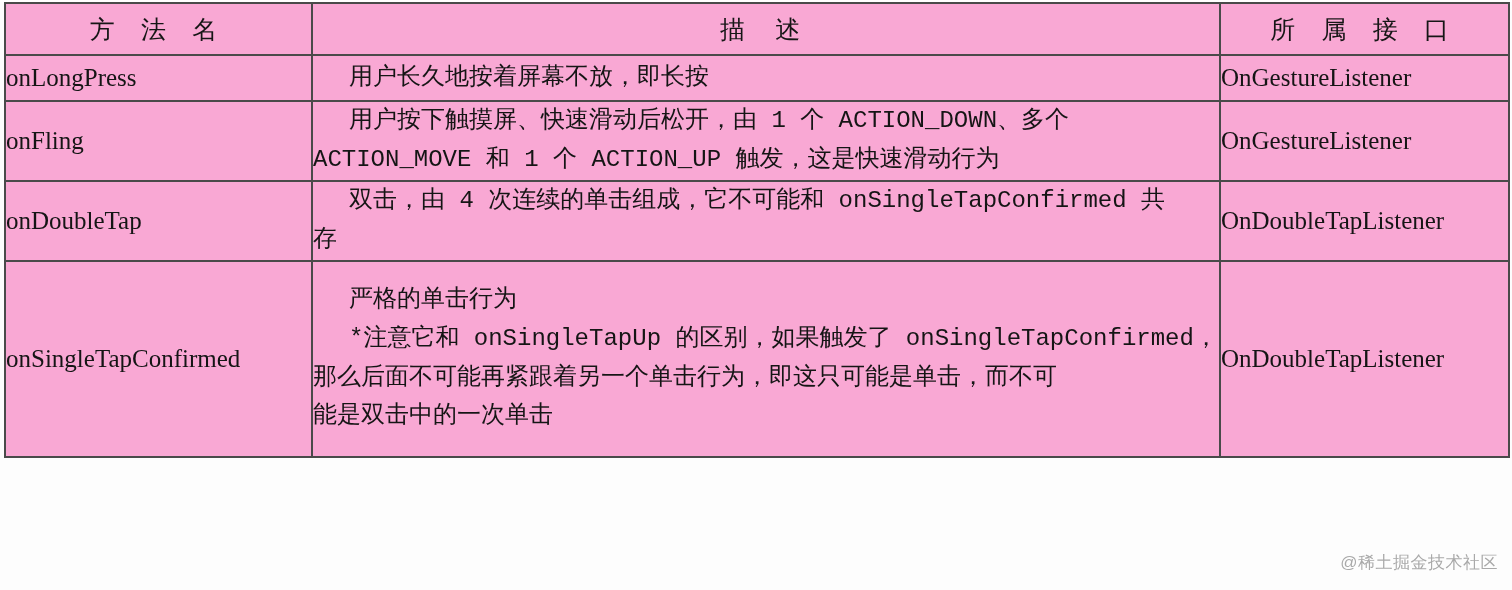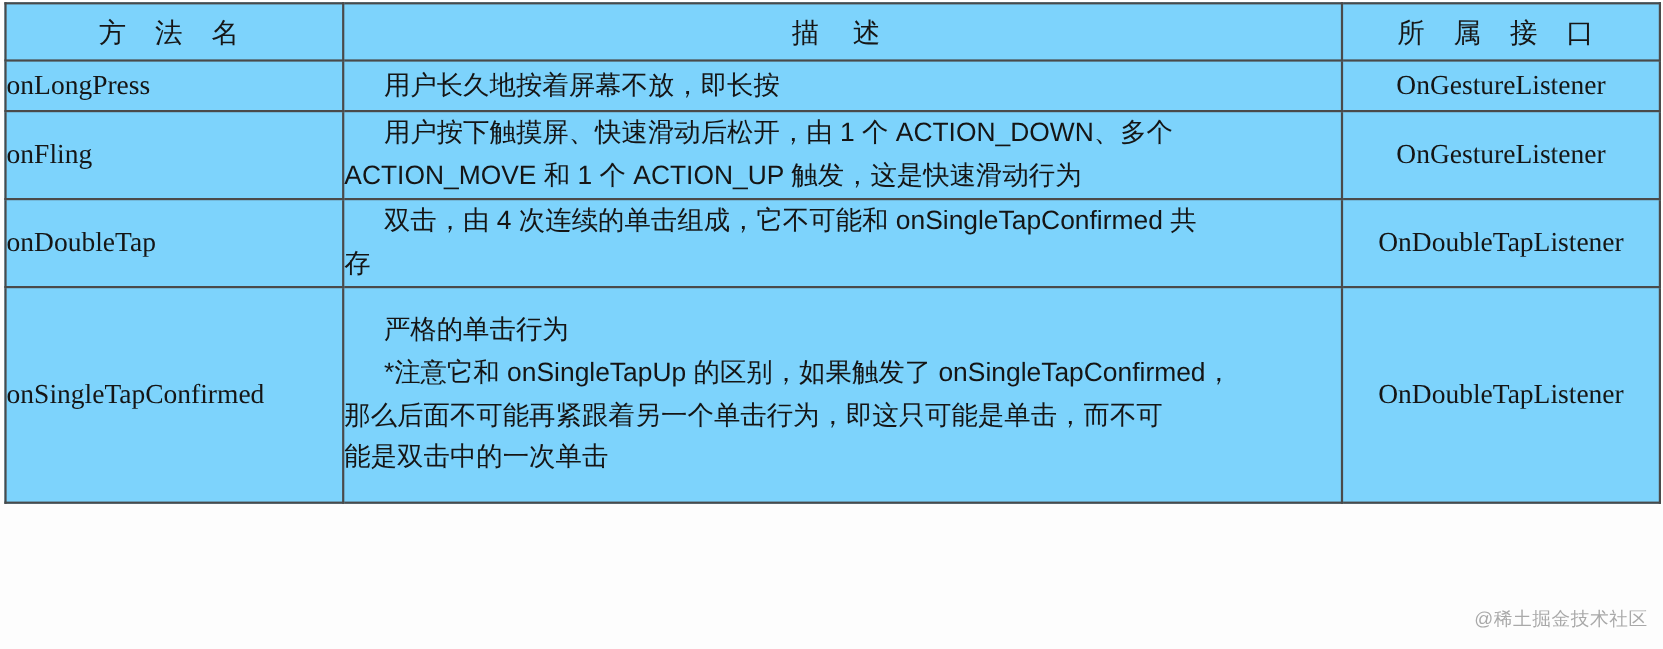--- a/index.html
+++ b/index.html
@@ -18,21 +18,21 @@
     position: relative;
     width: 1512px;
     height: 590px;
     background: #fdfdfd;
   }
   table.method-table {
     border-collapse: collapse;
     width: 1504px;
     margin: 2px 0 0 4px;
     table-layout: fixed;
-    background: #7dd3fc;
+    background: #f9a8d4;
   }
   table.method-table td,
   table.method-table th {
     border: 2px solid #4a4a4a;
     padding: 0;
     vertical-align: middle;
   }
   col.c-name { width: 307px; }
   col.c-desc { width: 908px; }
   col.c-iface { width: 289px; }
@@ -50,32 +50,31 @@
 
   .name-cell {
     font-size: 25px;
     padding: 8px 0 8px 18px;
     color: #151515;
     font-family: "Liberation Serif", serif;
     white-space: nowrap;
   }
   .iface-cell {
     font-size: 25px;
-    text-align: center;
     padding: 8px 4px;
     color: #151515;
     font-family: "Liberation Serif", serif;
     white-space: nowrap;
   }
   .desc-cell {
     font-size: 24px;
     padding: 10px 14px 10px 20px;
     color: #151515;
     line-height: 1.62;
-    font-family: Liberation Sans, sans-serif;
+    font-family: Liberation Mono, monospace;
   }
   .desc-cell p {
     margin: 0;
   }
   .desc-cell p.indent {
     text-indent: 36px;
   }
   .row-h { height: 52px; }
   .row-1 { height: 46px; }
   .row-2 { height: 58px; }

